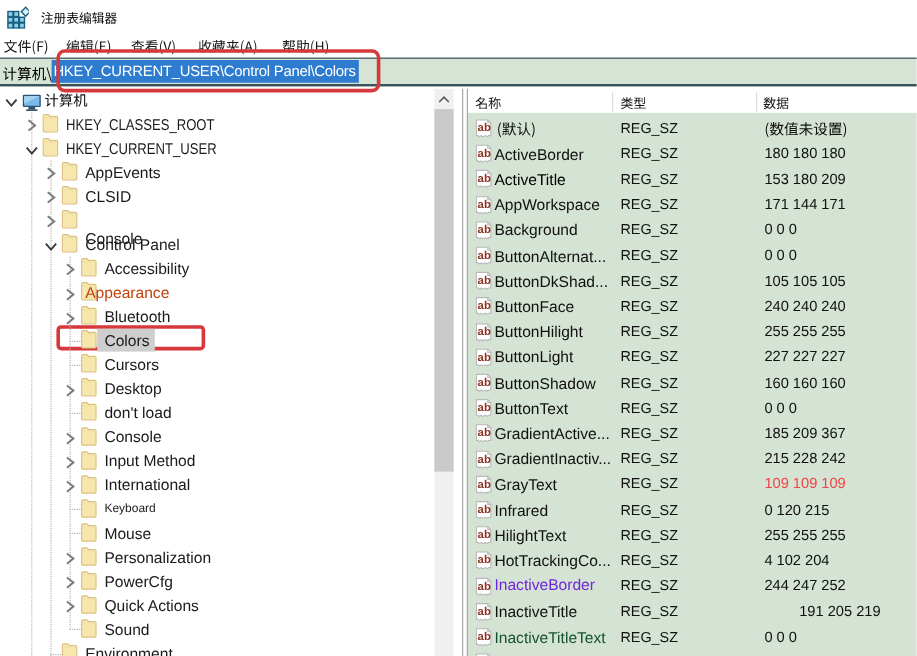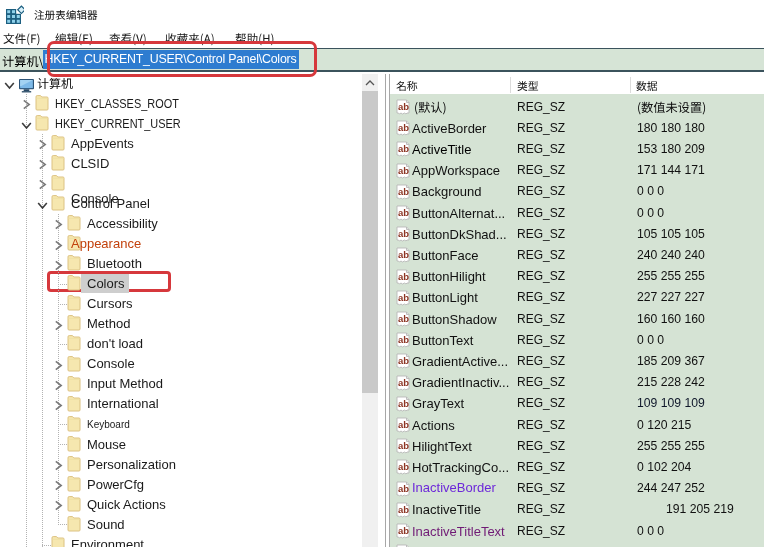--- a/index.html
+++ b/index.html
@@ -173,45 +173,45 @@
 <div class="abs" style="left:412px;top:373.1px;height:19px;line-height:19px;font-size:13px;color:#111;white-space:nowrap">GradientInactiv...</div>
 <div class="abs" style="left:517px;top:373.1px;height:19px;line-height:19px;font-size:12px;color:#111">REG_SZ</div>
 <div class="abs" style="left:637px;top:373.1px;height:19px;line-height:19px;font-size:12.2px;color:#111">215 228 242</div>
 <svg style="position:absolute;left:396px;top:395.8px" width="15" height="16" viewBox="0 0 15 16">
     <path d="M1 1 L10.5 1 L13 3.5 L13 14 L11 14 L10 15 L8.5 14 L6.5 15 L5 14 L3.5 15 L2.5 14 L1 14 Z" fill="#fff" stroke="#b8b8b8" stroke-width="0.9"></path>
     <path d="M10.5 1 L10.5 3.5 L13 3.5" fill="none" stroke="#b8b8b8" stroke-width="0.9"></path>
     <text x="2" y="10.5" font-family="Liberation Sans, sans-serif" font-size="9.5" font-weight="bold" fill="#8c3423">ab</text>
   </svg>
 <div class="abs" style="left:412px;top:394.3px;height:19px;line-height:19px;font-size:13px;color:#111;white-space:nowrap">GrayText</div>
 <div class="abs" style="left:517px;top:394.3px;height:19px;line-height:19px;font-size:12px;color:#111">REG_SZ</div>
-<div class="abs" style="left:637px;top:394.3px;height:19px;line-height:19px;font-size:12.2px;color:#0f172a">109 109 109</div>
+<div class="abs" style="left:637px;top:394.3px;height:19px;line-height:19px;font-size:12.2px;color:#ef4444">109 109 109</div>
 <svg style="position:absolute;left:396px;top:417.0px" width="15" height="16" viewBox="0 0 15 16">
     <path d="M1 1 L10.5 1 L13 3.5 L13 14 L11 14 L10 15 L8.5 14 L6.5 15 L5 14 L3.5 15 L2.5 14 L1 14 Z" fill="#fff" stroke="#b8b8b8" stroke-width="0.9"></path>
     <path d="M10.5 1 L10.5 3.5 L13 3.5" fill="none" stroke="#b8b8b8" stroke-width="0.9"></path>
     <text x="2" y="10.5" font-family="Liberation Sans, sans-serif" font-size="9.5" font-weight="bold" fill="#8c3423">ab</text>
   </svg>
-<div class="abs" style="left:412px;top:415.5px;height:19px;line-height:19px;font-size:13px;color:#111;white-space:nowrap">Actions</div>
+<div class="abs" style="left:412px;top:415.5px;height:19px;line-height:19px;font-size:13px;color:#111;white-space:nowrap">Infrared</div>
 <div class="abs" style="left:517px;top:415.5px;height:19px;line-height:19px;font-size:12px;color:#111">REG_SZ</div>
 <div class="abs" style="left:637px;top:415.5px;height:19px;line-height:19px;font-size:12.2px;color:#111">0 120 215</div>
 <svg style="position:absolute;left:396px;top:438.2px" width="15" height="16" viewBox="0 0 15 16">
     <path d="M1 1 L10.5 1 L13 3.5 L13 14 L11 14 L10 15 L8.5 14 L6.5 15 L5 14 L3.5 15 L2.5 14 L1 14 Z" fill="#fff" stroke="#b8b8b8" stroke-width="0.9"></path>
     <path d="M10.5 1 L10.5 3.5 L13 3.5" fill="none" stroke="#b8b8b8" stroke-width="0.9"></path>
     <text x="2" y="10.5" font-family="Liberation Sans, sans-serif" font-size="9.5" font-weight="bold" fill="#8c3423">ab</text>
   </svg>
 <div class="abs" style="left:412px;top:436.7px;height:19px;line-height:19px;font-size:13px;color:#111;white-space:nowrap">HilightText</div>
 <div class="abs" style="left:517px;top:436.7px;height:19px;line-height:19px;font-size:12px;color:#111">REG_SZ</div>
 <div class="abs" style="left:637px;top:436.7px;height:19px;line-height:19px;font-size:12.2px;color:#111">255 255 255</div>
 <svg style="position:absolute;left:396px;top:459.4px" width="15" height="16" viewBox="0 0 15 16">
     <path d="M1 1 L10.5 1 L13 3.5 L13 14 L11 14 L10 15 L8.5 14 L6.5 15 L5 14 L3.5 15 L2.5 14 L1 14 Z" fill="#fff" stroke="#b8b8b8" stroke-width="0.9"></path>
     <path d="M10.5 1 L10.5 3.5 L13 3.5" fill="none" stroke="#b8b8b8" stroke-width="0.9"></path>
     <text x="2" y="10.5" font-family="Liberation Sans, sans-serif" font-size="9.5" font-weight="bold" fill="#8c3423">ab</text>
   </svg>
 <div class="abs" style="left:412px;top:457.9px;height:19px;line-height:19px;font-size:13px;color:#111;white-space:nowrap">HotTrackingCo...</div>
 <div class="abs" style="left:517px;top:457.9px;height:19px;line-height:19px;font-size:12px;color:#111">REG_SZ</div>
-<div class="abs" style="left:637px;top:457.9px;height:19px;line-height:19px;font-size:12.2px;color:#111">0 102 204</div>
+<div class="abs" style="left:637px;top:457.9px;height:19px;line-height:19px;font-size:12.2px;color:#111">4 102 204</div>
 <svg style="position:absolute;left:396px;top:480.59999999999997px" width="15" height="16" viewBox="0 0 15 16">
     <path d="M1 1 L10.5 1 L13 3.5 L13 14 L11 14 L10 15 L8.5 14 L6.5 15 L5 14 L3.5 15 L2.5 14 L1 14 Z" fill="#fff" stroke="#b8b8b8" stroke-width="0.9"></path>
     <path d="M10.5 1 L10.5 3.5 L13 3.5" fill="none" stroke="#b8b8b8" stroke-width="0.9"></path>
     <text x="2" y="10.5" font-family="Liberation Sans, sans-serif" font-size="9.5" font-weight="bold" fill="#8c3423">ab</text>
   </svg>
 <div class="abs" style="left:412px;top:478px;height:19px;line-height:19px;font-size:13px;color:#6d28d9;white-space:nowrap">InactiveBorder</div>
 <div class="abs" style="left:517px;top:479.1px;height:19px;line-height:19px;font-size:12px;color:#111">REG_SZ</div>
 <div class="abs" style="left:637px;top:479.1px;height:19px;line-height:19px;font-size:12.2px;color:#111">244 247 252</div>
 <svg style="position:absolute;left:396px;top:501.8px" width="15" height="16" viewBox="0 0 15 16">
     <path d="M1 1 L10.5 1 L13 3.5 L13 14 L11 14 L10 15 L8.5 14 L6.5 15 L5 14 L3.5 15 L2.5 14 L1 14 Z" fill="#fff" stroke="#b8b8b8" stroke-width="0.9"></path>
@@ -219,21 +219,21 @@
     <text x="2" y="10.5" font-family="Liberation Sans, sans-serif" font-size="9.5" font-weight="bold" fill="#8c3423">ab</text>
   </svg>
 <div class="abs" style="left:412px;top:500.3px;height:19px;line-height:19px;font-size:13px;color:#111;white-space:nowrap">InactiveTitle</div>
 <div class="abs" style="left:517px;top:500.3px;height:19px;line-height:19px;font-size:12px;color:#111">REG_SZ</div>
 <div class="abs" style="left:666px;top:500.3px;height:19px;line-height:19px;font-size:12.2px;color:#111">191 205 219</div>
 <svg style="position:absolute;left:396px;top:523.0px" width="15" height="16" viewBox="0 0 15 16">
     <path d="M1 1 L10.5 1 L13 3.5 L13 14 L11 14 L10 15 L8.5 14 L6.5 15 L5 14 L3.5 15 L2.5 14 L1 14 Z" fill="#fff" stroke="#b8b8b8" stroke-width="0.9"></path>
     <path d="M10.5 1 L10.5 3.5 L13 3.5" fill="none" stroke="#b8b8b8" stroke-width="0.9"></path>
     <text x="2" y="10.5" font-family="Liberation Sans, sans-serif" font-size="9.5" font-weight="bold" fill="#8c3423">ab</text>
   </svg>
-<div class="abs" style="left:412px;top:521.5px;height:19px;line-height:19px;font-size:13px;color:#701a75;white-space:nowrap">InactiveTitleText</div>
+<div class="abs" style="left:412px;top:521.5px;height:19px;line-height:19px;font-size:13px;color:#14532d;white-space:nowrap">InactiveTitleText</div>
 <div class="abs" style="left:517px;top:521.5px;height:19px;line-height:19px;font-size:12px;color:#111">REG_SZ</div>
 <div class="abs" style="left:637px;top:521.5px;height:19px;line-height:19px;font-size:12.2px;color:#111">0 0 0</div>
 <svg style="position:absolute;left:396px;top:544.2px" width="15" height="16" viewBox="0 0 15 16">
     <path d="M1 1 L10.5 1 L13 3.5 L13 14 L11 14 L10 15 L8.5 14 L6.5 15 L5 14 L3.5 15 L2.5 14 L1 14 Z" fill="#fff" stroke="#b8b8b8" stroke-width="0.9"></path>
     <path d="M10.5 1 L10.5 3.5 L13 3.5" fill="none" stroke="#b8b8b8" stroke-width="0.9"></path>
     <text x="2" y="10.5" font-family="Liberation Sans, sans-serif" font-size="9.5" font-weight="bold" fill="#8c3423">ab</text>
   </svg>
 <div class="abs" style="left:412px;top:542.7px;height:19px;line-height:19px;font-size:13px;color:#111;white-space:nowrap">InfoText</div>
 <div class="abs" style="left:517px;top:542.7px;height:19px;line-height:19px;font-size:12px;color:#111">REG_SZ</div>
 <div class="abs" style="left:637px;top:542.7px;height:19px;line-height:19px;font-size:12.2px;color:#111">0 0 0</div>
@@ -343,21 +343,21 @@
     <path d="M1.5 4.3 L12.5 4.3" stroke="#efe1a4" stroke-width="1"></path>
   </svg>
 <div class="abs" style="left:87px;top:294.2px;height:19px;line-height:19px;font-size:13px;color:#1a1a1a;white-space:nowrap"><span style="">Cursors</span></div>
 <svg style="position:absolute;left:53.5px;top:319.70000000000005px" width="9" height="11" viewBox="0 0 9 11">
     <path d="M1.8 1.3 L7.2 5.5 L1.8 9.7" fill="none" stroke="#7a7a7a" stroke-width="1.6"></path>
   </svg>
 <svg style="position:absolute;left:67px;top:314.40000000000003px" width="14" height="17" viewBox="0 0 14 17">
     <path d="M1 2.8 Q1 1.6 2.2 1.6 L5.5 1.6 L6.8 3 L12 3 Q13 3 13 4 L13 15 Q13 16 12 16 L2 16 Q1 16 1 15 Z" fill="#f6e7af" stroke="#dcc282" stroke-width="1"></path>
     <path d="M1.5 4.3 L12.5 4.3" stroke="#efe1a4" stroke-width="1"></path>
   </svg>
-<div class="abs" style="left:87px;top:314.2px;height:19px;line-height:19px;font-size:13px;color:#1a1a1a;white-space:nowrap"><span style="">Method</span></div>
+<div class="abs" style="left:87px;top:314.2px;height:19px;line-height:19px;font-size:13px;color:#1a1a1a;white-space:nowrap"><span style="">Desktop</span></div>
 <div class="abs" style="left:58.2px;top:344.0px;width:9px;height:1px;border-top:1px dotted #b2b2b2"></div>
 <svg style="position:absolute;left:67px;top:334.45000000000005px" width="14" height="17" viewBox="0 0 14 17">
     <path d="M1 2.8 Q1 1.6 2.2 1.6 L5.5 1.6 L6.8 3 L12 3 Q13 3 13 4 L13 15 Q13 16 12 16 L2 16 Q1 16 1 15 Z" fill="#f6e7af" stroke="#dcc282" stroke-width="1"></path>
     <path d="M1.5 4.3 L12.5 4.3" stroke="#efe1a4" stroke-width="1"></path>
   </svg>
 <div class="abs" style="left:87px;top:334.3px;height:19px;line-height:19px;font-size:13px;color:#1a1a1a;white-space:nowrap"><span style="">don't load</span></div>
 <svg style="position:absolute;left:53.5px;top:359.8px" width="9" height="11" viewBox="0 0 9 11">
     <path d="M1.8 1.3 L7.2 5.5 L1.8 9.7" fill="none" stroke="#7a7a7a" stroke-width="1.6"></path>
   </svg>
 <svg style="position:absolute;left:67px;top:354.5px" width="14" height="17" viewBox="0 0 14 17">

